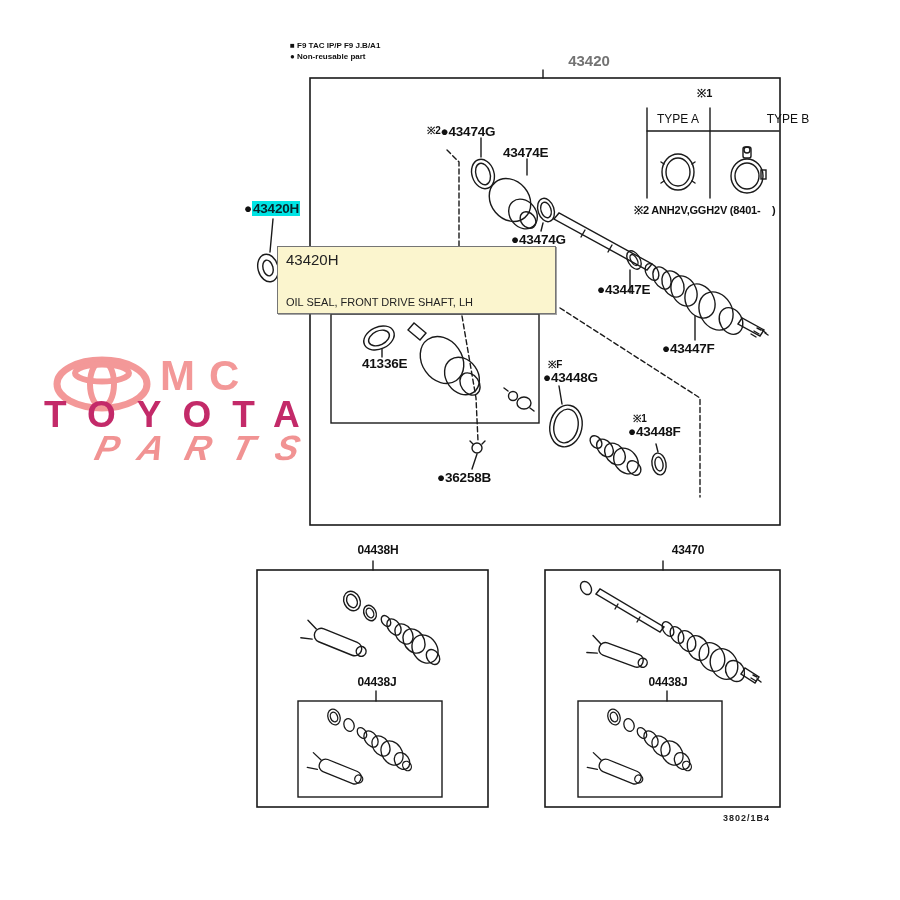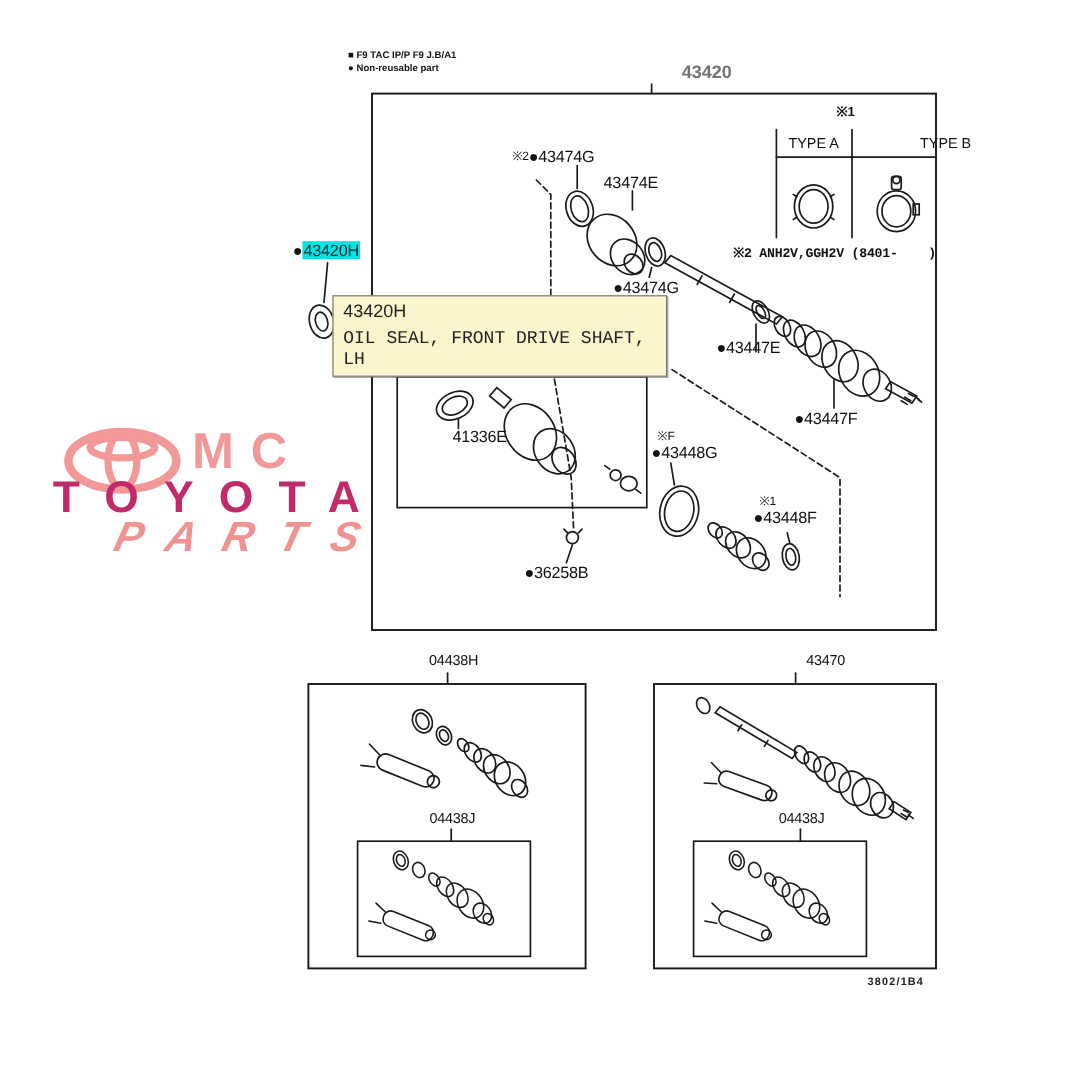--- a/index.html
+++ b/index.html
@@ -9,44 +9,44 @@
   
   .watermark{position:absolute;left:40px;top:352px;width:320px;height:130px;z-index:1;opacity:.92;}
   .wm-logo{position:absolute;left:12px;top:4px;}
   .wm-mc{position:absolute;left:120px;top:0px;font-size:42px;font-weight:bold;
          letter-spacing:14px;color:#f29090;text-align:right;}
   .wm-toyota{position:absolute;left:4px;top:42px;font-size:37px;font-weight:bold;
          letter-spacing:21px;color:#be185d;}
   .wm-parts{position:absolute;left:56px;top:76px;font-size:35px;font-weight:bold;font-style:italic;
          letter-spacing:22px;color:#f08a8a;transform:skewX(-14deg);}
   
-  .plabel{position:absolute;z-index:3;font-weight:normal;font-size:13.5px;line-height:15px;
+  .plabel{position:absolute;z-index:3;font-weight:bold;font-size:13.5px;line-height:15px;
           color:#111;white-space:nowrap;letter-spacing:-0.2px;}
   .centered{transform:translateX(-50%);}
   .note-inline{font-size:10px;vertical-align:2px;}
   .stacked .note{font-size:10px;line-height:10px;margin-left:5px;}
   .hl{background:#00e4e4;color:#05262d;padding:0 1px;}
   .legend{position:absolute;left:257px;top:40px;z-index:3;font-size:8px;line-height:11px;
           font-weight:bold;color:#111;letter-spacing:0;margin-left:33px;}
   .assy-no{position:absolute;left:545px;top:52px;z-index:3;font-size:15px;font-weight:bold;color:#737373;margin-left:44px;}
   .table-h{position:absolute;z-index:3;font-size:12px;font-weight:normal;color:#111;}
   .tbl-note{position:absolute;left:697px;top:85px;z-index:3;font-size:11px;font-weight:bold;color:#111;}
-  .footnote{position:absolute;left:611px;top:202px;z-index:3;font-size:11px;font-weight:bold;
-            color:#111;white-space:pre;letter-spacing:-0.2px;font-family:Liberation Mono, monospace;}
+  .footnote{position:absolute;left:634px;top:202px;z-index:3;font-size:11px;font-weight:bold;
+            color:#111;white-space:pre;letter-spacing:-0.2px;}
   .kit-label{font-size:12px;}
   .footer-code{position:absolute;left:723px;top:813px;z-index:3;font-size:9px;font-weight:bold;
             color:#222;letter-spacing:1px;}
   
   .tooltip{position:absolute;left:277px;top:246px;width:279px;height:68px;z-index:5;
            background:#fbf5ce;border:1px solid #757575;box-sizing:border-box;
            box-shadow:1px 1px 0 rgba(90,90,90,.55);
            display:flex;flex-direction:column;justify-content:space-between;
            padding:4px 8px 5px 8px;color:#222;}
   .tt-title{font-size:15px;}
-  .tt-desc{font-size:15px;font-family:Liberation Mono, monospace;}
+  .tt-desc{font-size:11px;}
 </style>
 </head>
 <body>
 
 <div class="canvas">
 
   <div class="watermark">
     <svg class="wm-logo" width="132" height="60" viewBox="0 0 132 60">
       <g fill="none" stroke="#f29090">
         <ellipse cx="50" cy="28" rx="45" ry="24" stroke-width="7"></ellipse>
@@ -261,21 +261,21 @@
 
   <div class="plabel stacked" style="left:543px;top:360px">
     <div class="note">※F</div>
     <div>●43448G</div>
   </div>
   <div class="plabel stacked" style="left:628px;top:414px">
     <div class="note">※1</div>
     <div>●43448F</div>
   </div>
 
-  <div class="plabel" style="left:377px;top:356px">41336E</div>
+  <div class="plabel" style="left:362px;top:356px">41336E</div>
   <div class="plabel" style="left:437px;top:470px">●36258B</div>
 
   <div class="plabel kit-label centered" style="left:378px;top:543px">04438H</div>
   <div class="plabel kit-label centered" style="left:688px;top:543px">43470</div>
   <div class="plabel kit-label centered" style="left:377px;top:675px">04438J</div>
   <div class="plabel kit-label centered" style="left:668px;top:675px">04438J</div>
 
   <div class="footer-code">3802/1B4</div>
 
   <div class="tooltip">

